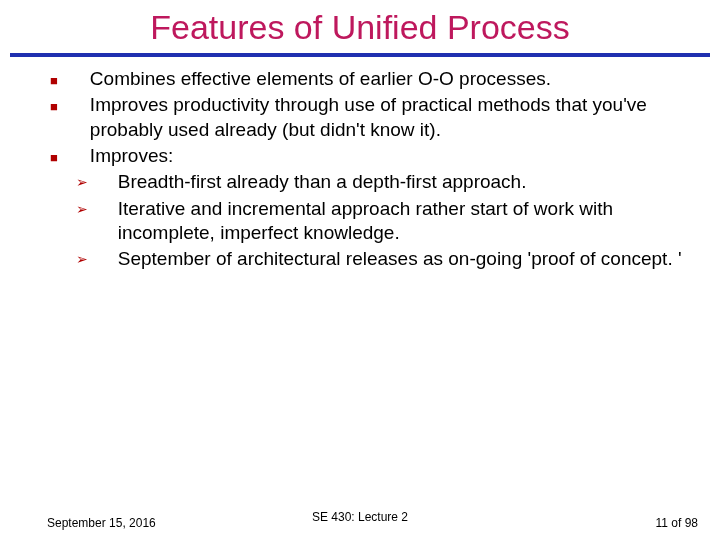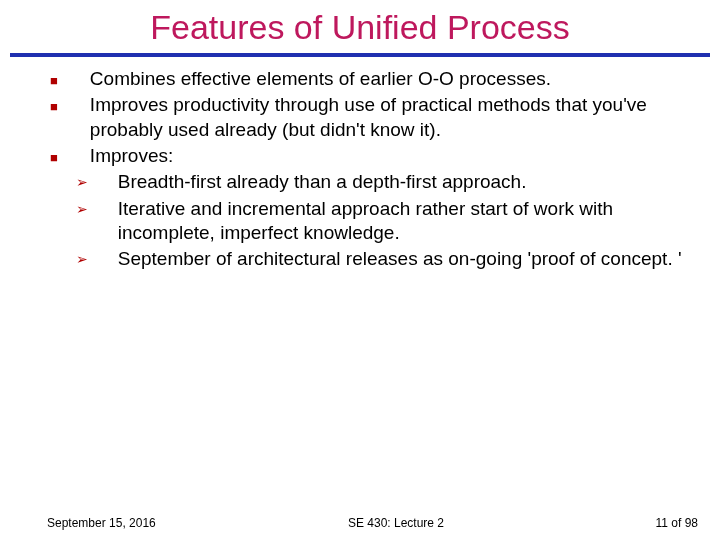--- a/index.html
+++ b/index.html
@@ -70,22 +70,21 @@
   .footer-left {
     position: absolute;
     left: 22px;
     bottom: 0;
     margin-left: 25px;
   }
   .footer-center {
     position: absolute;
     left: 50%;
     transform: translateX(-50%);
-    bottom: 0;
-    margin-left: 36px;
+    bottom: 6px;
   }
   .footer-right {
     position: absolute;
     right: 22px;
     bottom: 0;
     text-align: right;
   }
 </style>
 </head>
 <body>

